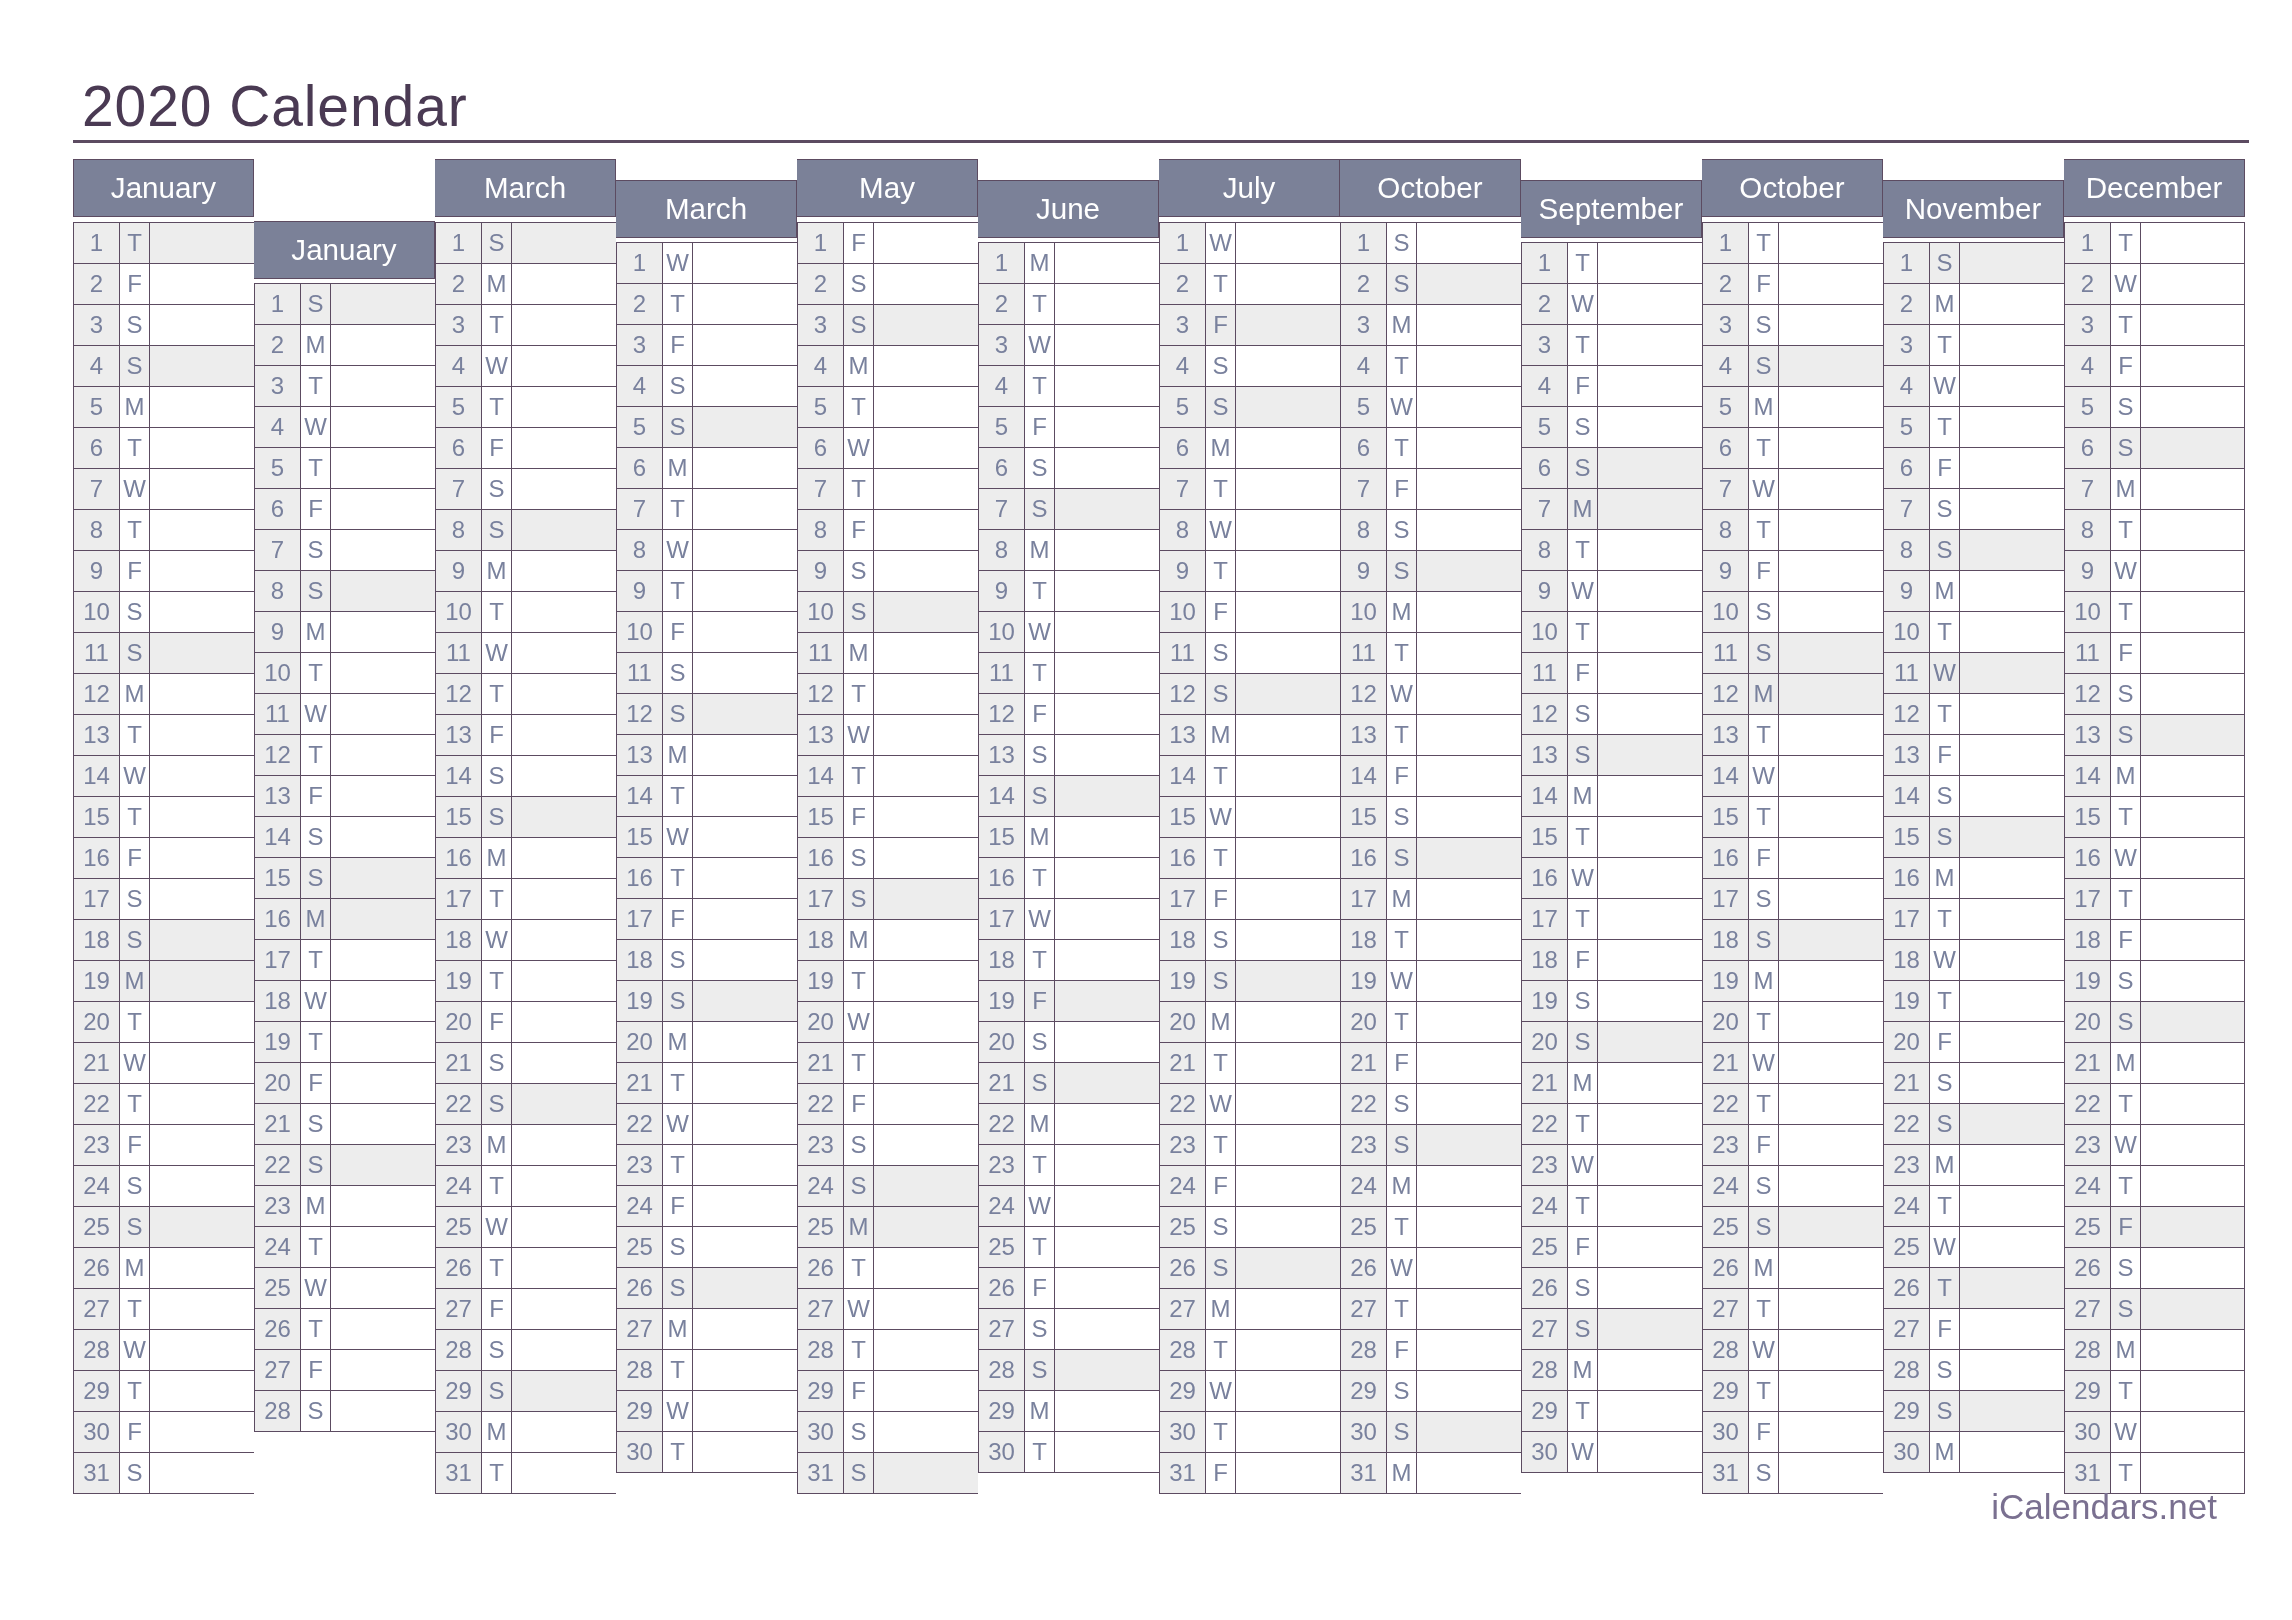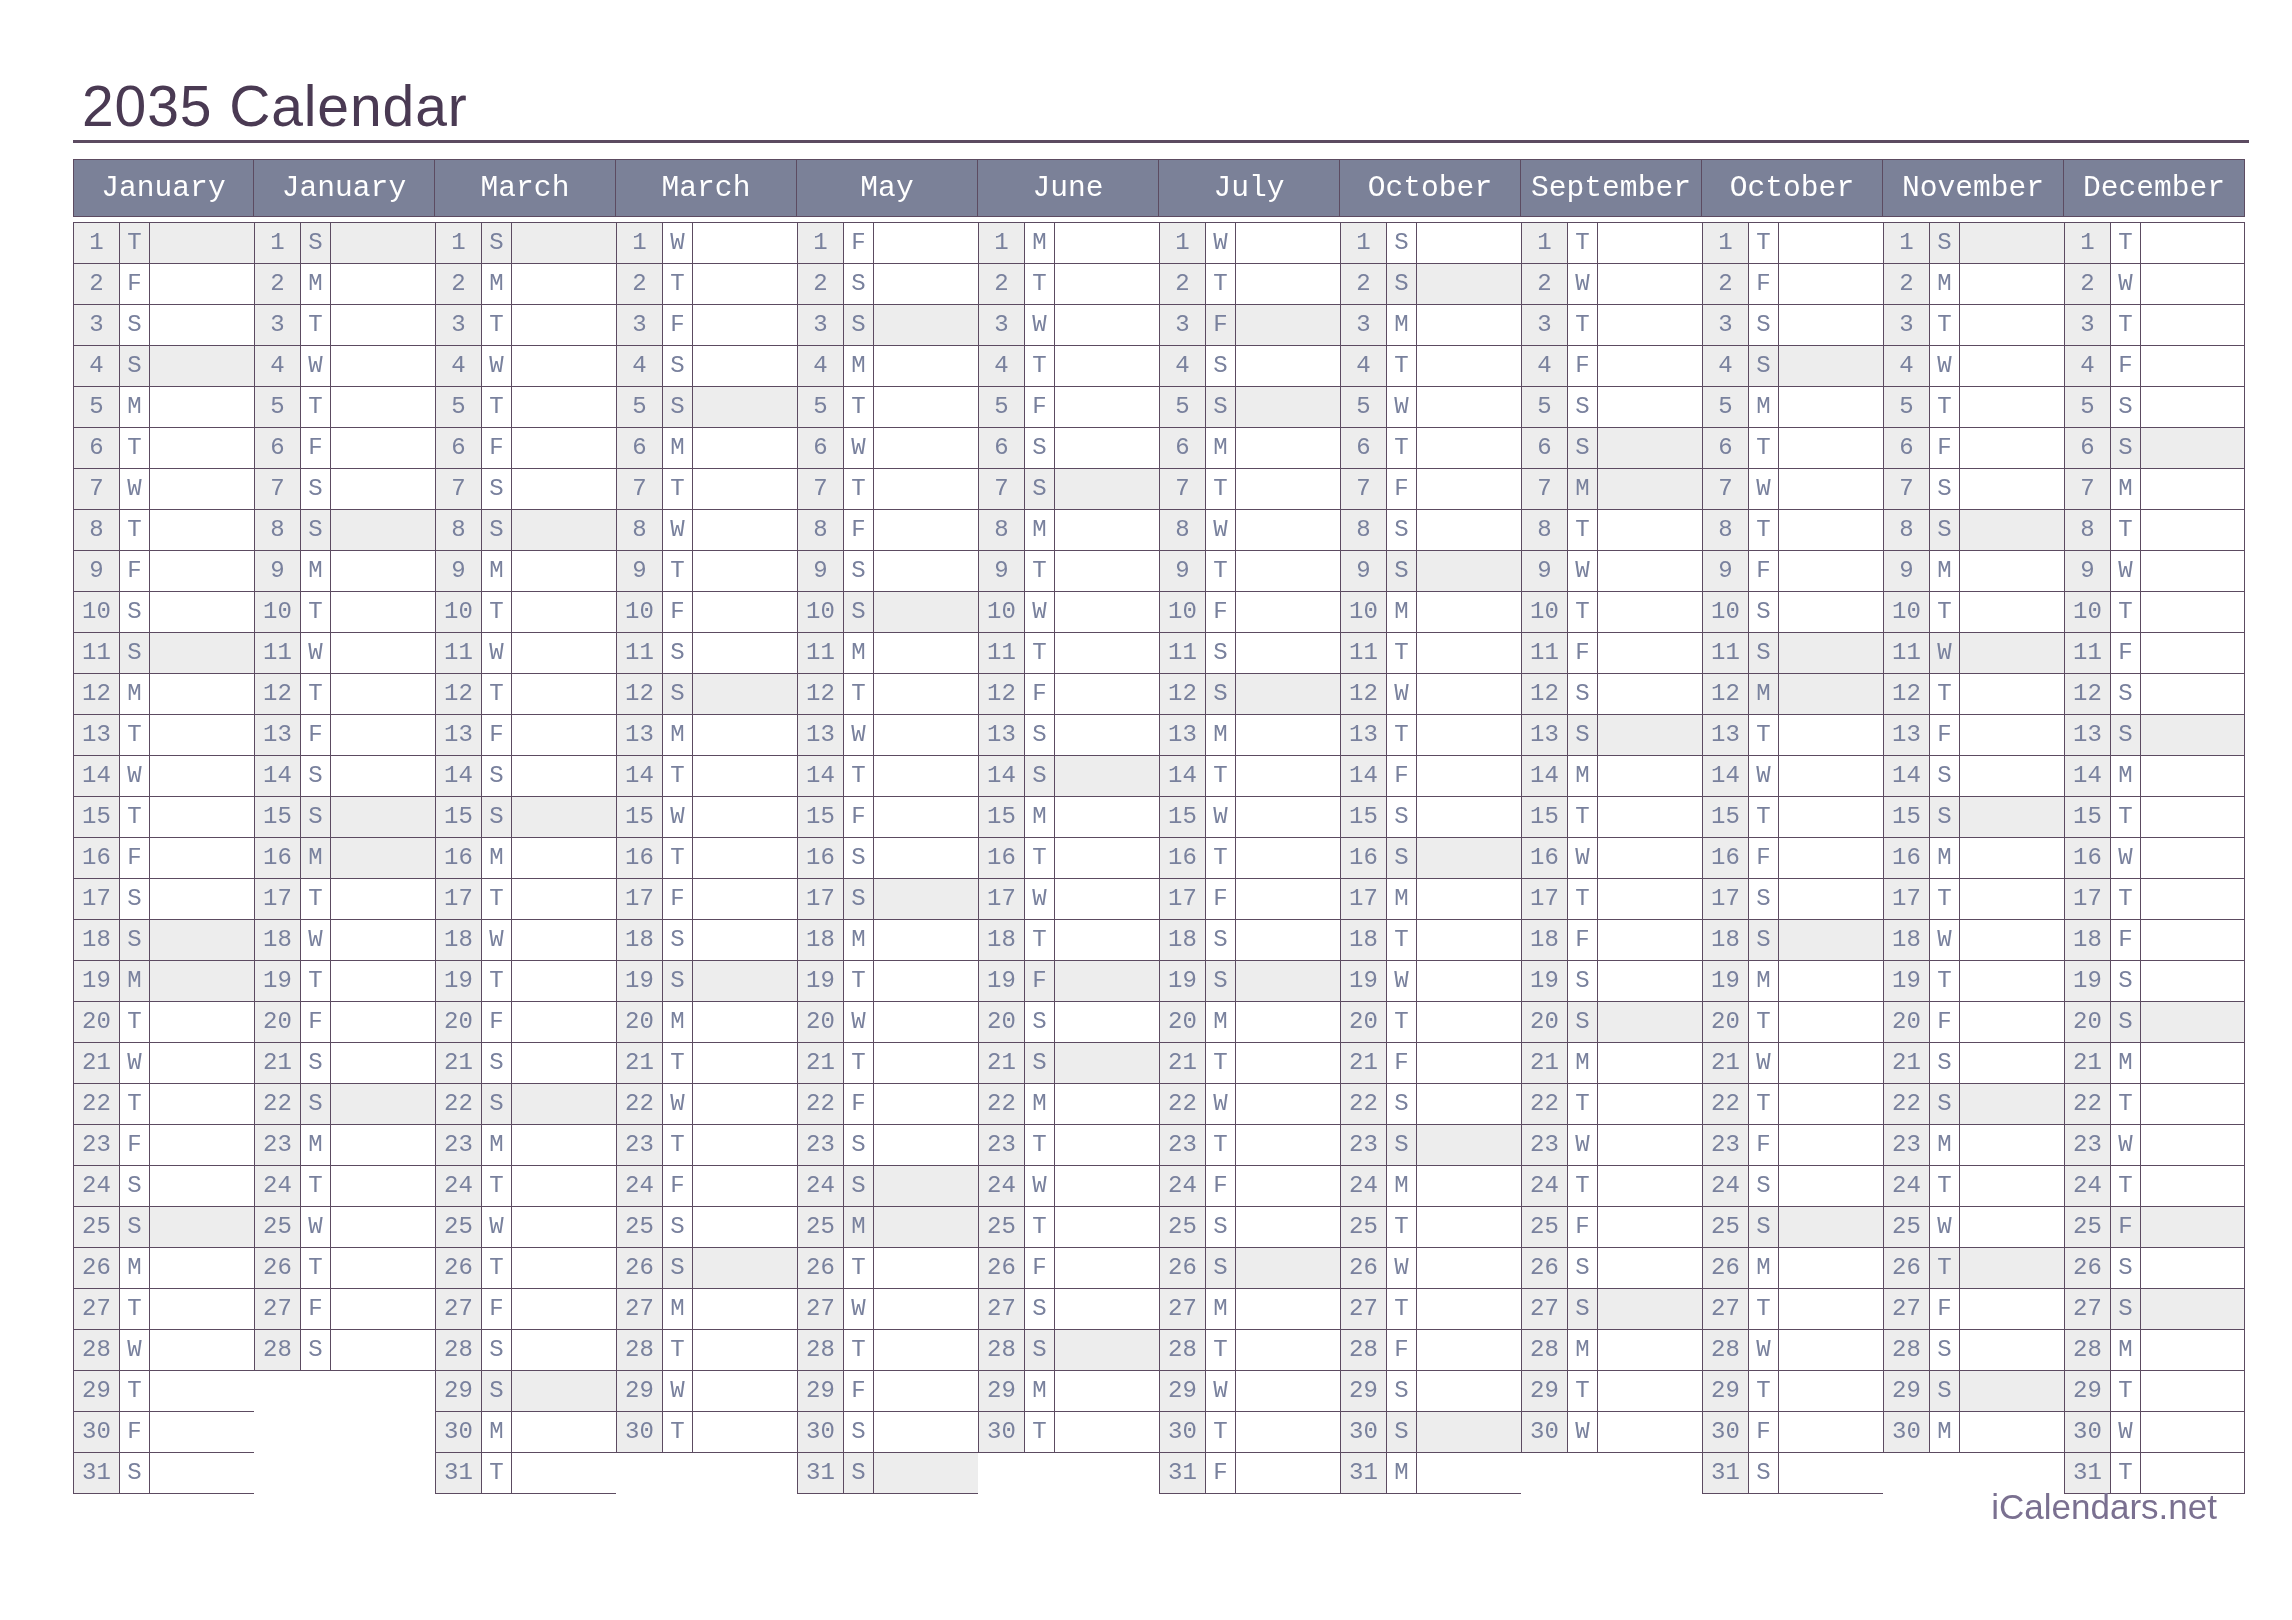--- a/index.html
+++ b/index.html
@@ -16,21 +16,21 @@
   #title{
     position:absolute;left:82px;top:73px;margin:0;
     font-size:57px;font-weight:400;color:var(--title-text);letter-spacing:0.9px;
   }
   #top-rule{
     position:absolute;left:73px;top:140px;width:2176px;height:2.7px;
     background:var(--grid-border);
   }
   #calendar{
     position:absolute;left:73px;top:159px;width:2176px;
-    display:flex;align-items:flex-start;font-family:Liberation Mono, monospace;
+    display:flex;align-items:center;
   }
   .month{flex:0 0 181px;width:181px;}
   .month-header{
     box-sizing:border-box;height:58px;
     background:var(--header-bg);color:var(--header-text);
     border-top:1.8px solid var(--grid-border);
     border-bottom:1.8px solid var(--grid-border);
     border-right:1.8px solid var(--grid-border);
     display:flex;align-items:center;justify-content:center;
     font-size:29.6px;
@@ -53,21 +53,21 @@
   .cell.notes{flex:1;}
   .day-row.highlight .cell{background:var(--shaded-bg);}
   #footer{
     position:absolute;right:76px;top:1487px;
     font-size:35px;color:var(--footer-text);text-decoration:none;
   }
 </style>
 </head>
 <body>
 
-<h1 id="title">2035 Calendar</h1>
+<h1 id="title">2020 Calendar</h1>
 <div id="top-rule"></div>
 <div id="calendar">
     <div class="month">
       <div class="month-header">January</div>
       <div class="month-body">
         <div class="day-row highlight">
           <div class="cell num">1</div>
           <div class="cell letter">T</div>
           <div class="cell notes"></div>
         </div>

